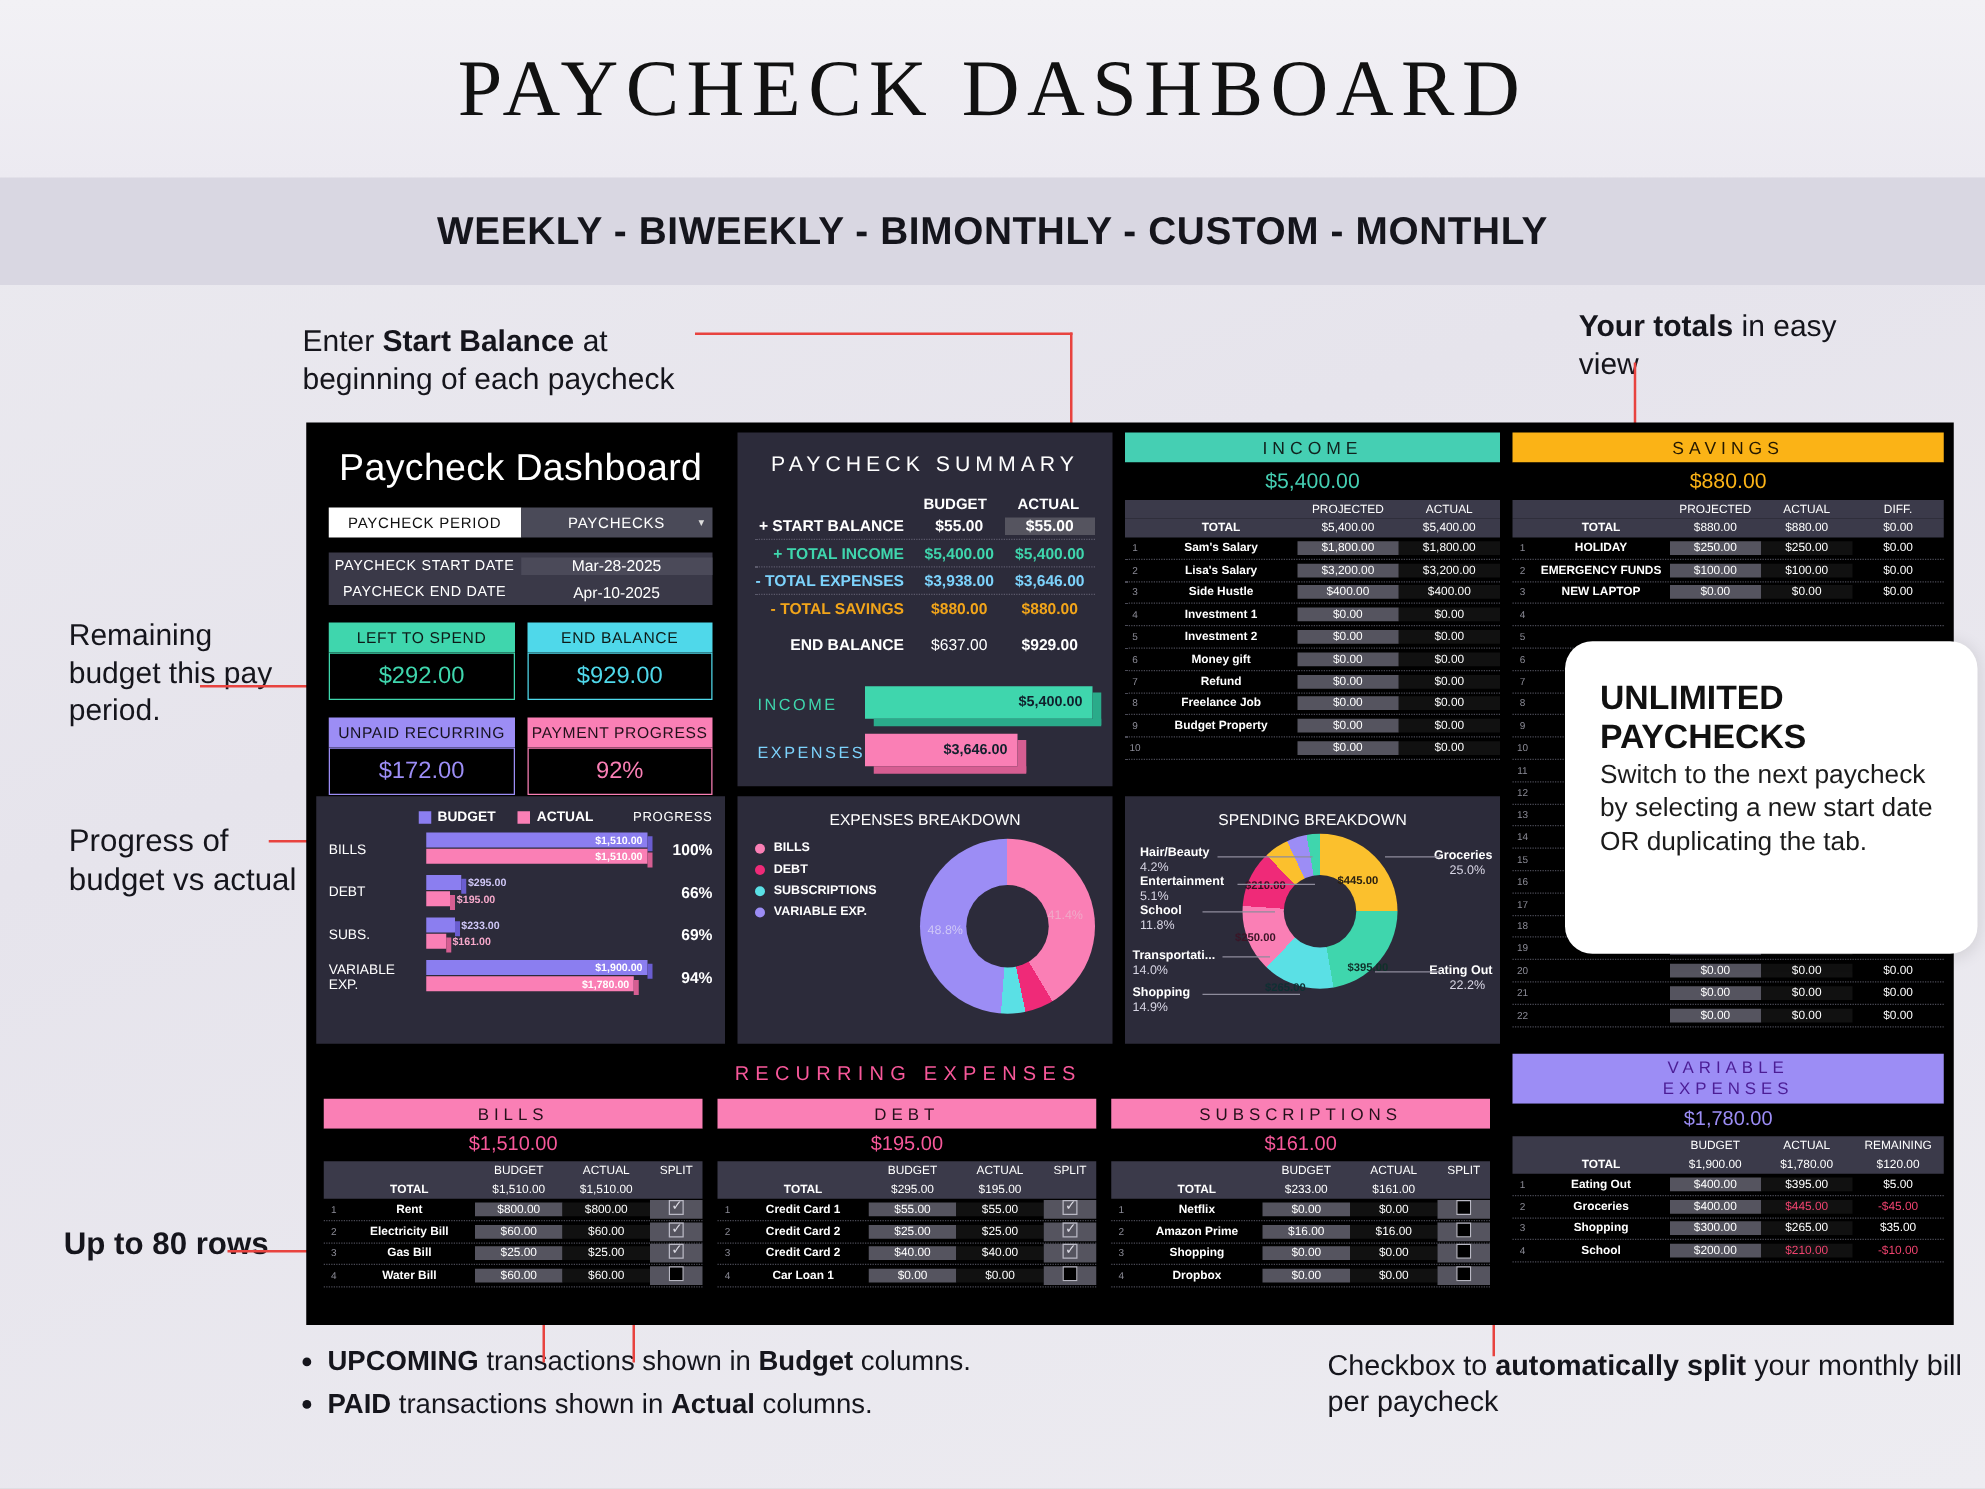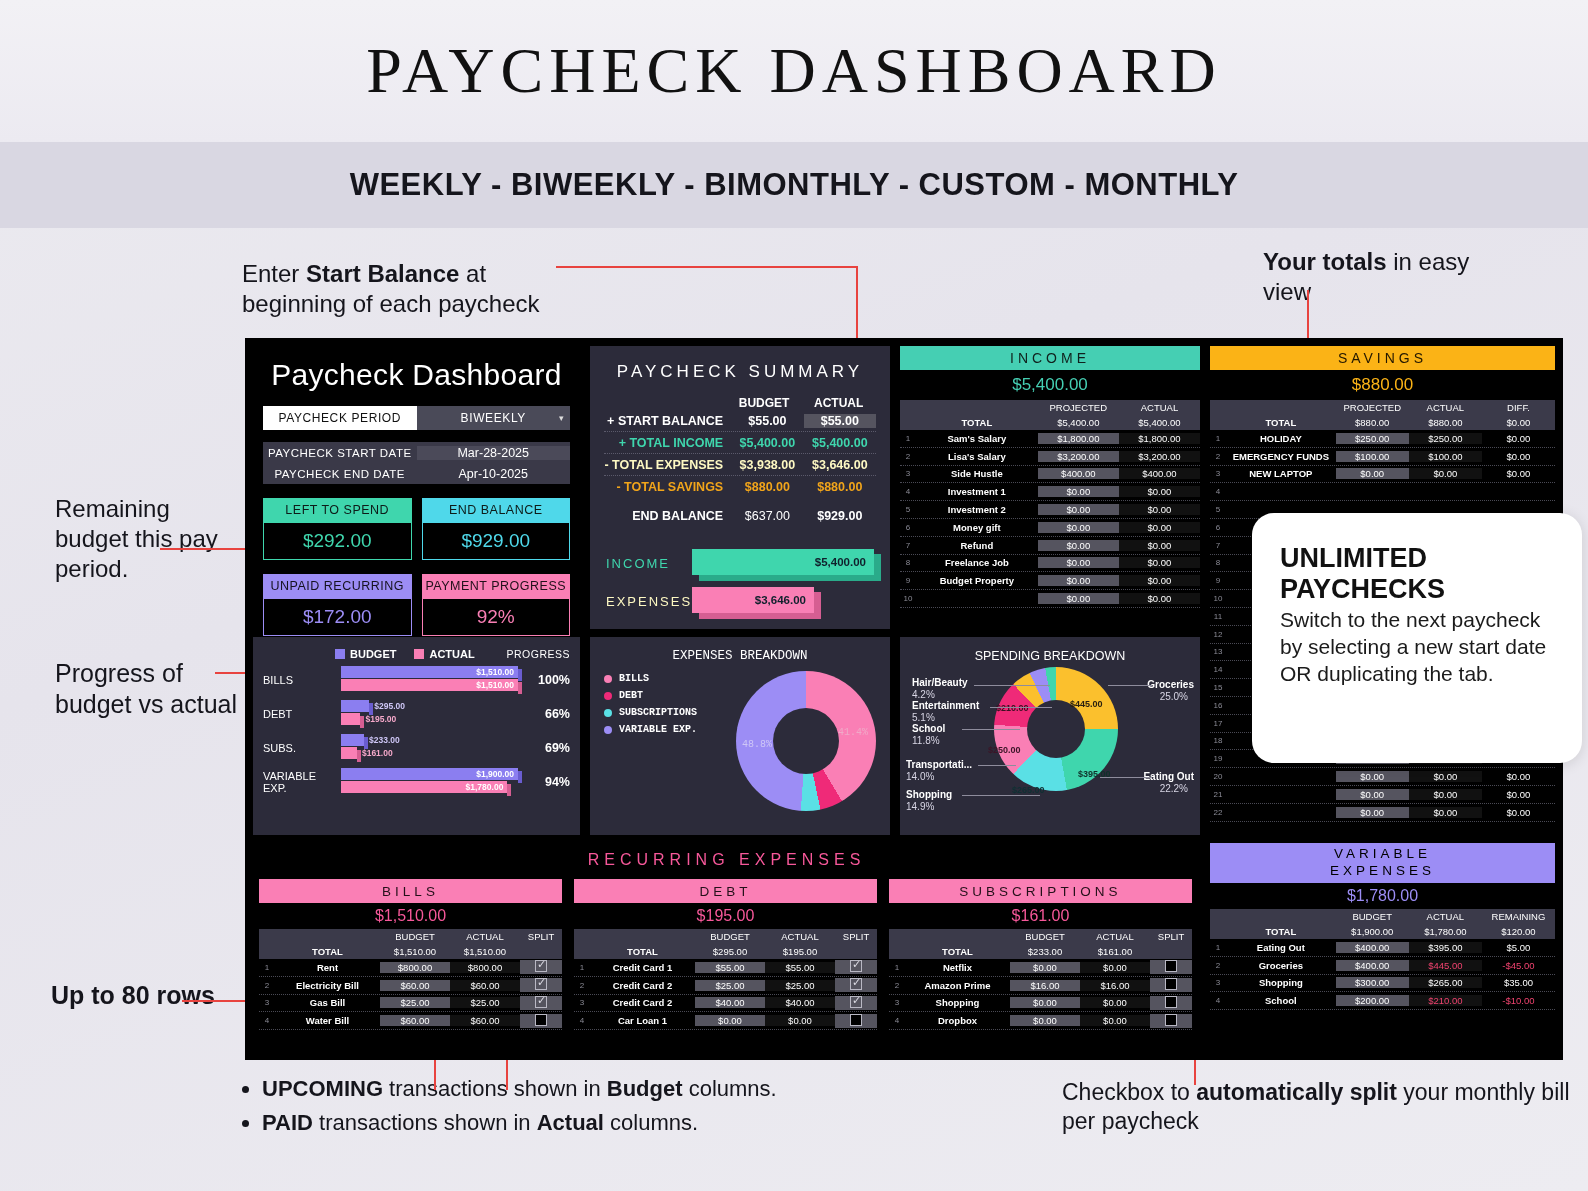--- a/index.html
+++ b/index.html
@@ -77,21 +77,21 @@
   .sum-blk { left: 345px; top: 8px; width: 300px; height: 283px; }
   .sum-title { text-align:center; color:#fff; font-size:17px; letter-spacing:4px; padding-top:16px;}
   .sum-tbl { margin: 14px 14px 0 14px; font-size:12.5px; }
   .sum-tbl .hrow { display:flex; color:#fff; font-weight:bold; font-size:12px;}
   .sum-tbl .hrow .c1{flex:1.35;} .sum-tbl .hrow .c2,.sum-tbl .hrow .c3{flex:.82;text-align:center;}
   .sum-tbl .r { display:flex; padding:3.5px 0; border-bottom:1px dotted #5b5a6b;}
   .sum-tbl .r.plain { border-bottom:none; }
   .sum-tbl .r .c1{flex:1.35;text-align:right;padding-right:8px;font-weight:bold;}
   .sum-tbl .r .c2,.sum-tbl .r .c3{flex:.82;text-align:center;font-weight:bold;}
   .sum-tbl .r.end { margin-top:8px; }
-  .s-white{color:#fff;} .s-green{color:#3fd6ad;} .s-pink{color:#fef9c3;} .s-gold{color:#f2a51a;}
+  .s-white{color:#fff;} .s-green{color:#3fd6ad;} .s-pink{color:#7dd3fc;} .s-gold{color:#f2a51a;}
   .hl-actual { background:#55545f; }
   .barsec { margin: 18px 16px 0 16px; }
   .barrow { display:flex; align-items:center; height:38px; }
   .barrow .bl { width:86px; font-size:13px; letter-spacing:2px;}
   .barrow .bwrap { flex:1; position:relative; height:28px;}
   .bar3d { height:26px; position:relative; display:flex; align-items:center; justify-content:flex-end; padding-right:8px; color:#10202c; font-size:11.5px; font-weight:bold;}
   .bar3d:after{content:"";position:absolute;right:-7px;top:5px;width:7px;height:26px;}
   .bar3d:before{content:"";position:absolute;left:7px;bottom:-6px;width:100%;height:6px;}
   .bi { background:#3fd6ad; width:100%;}
   .bi:after{background:#2aab8a;} .bi:before{background:#2aab8a;}
@@ -129,40 +129,40 @@
   .prow .pbw { flex:1; position:relative; height:30px;}
   .pb { height:12px; position:relative; margin:1px 0; display:flex; align-items:center; color:#fff; font-size:8.5px; font-weight:bold;}
   .pb span { position:absolute; }
   .pb.budget { background:#8b7ef0; }
   .pb.actual { background:#fa7fb5; }
   .pb.budget:after{content:"";position:absolute;right:-4px;top:3px;width:4px;height:12px;background:#6a5dd0;}
   .pb.actual:after{content:"";position:absolute;right:-4px;top:3px;width:4px;height:12px;background:#d65e92;}
   .prow .pv { width:52px; text-align:right; font-size:12.5px; font-weight:bold; color:#fff;}
 
   
-  .exp-blk { left: 345px; top: 299px; width: 300px; height: 198px; font-family: Liberation Mono, monospace; }
+  .exp-blk { left: 345px; top: 299px; width: 300px; height: 198px; }
   .spd-blk { left: 655px; top: 299px; width: 300px; height: 198px; }
   .ch-title { text-align:center; color:#fff; font-size:12.5px; padding-top:12px;}
   .legend { position:absolute; left:14px; top:36px; font-size:10px; color:#fff; font-weight:bold;}
   .legend div { display:flex; align-items:center; margin-bottom:6px;}
   .legend i { width:8px; height:8px; border-radius:50%; margin-right:7px; display:inline-block;}
   .donut { position:absolute; border-radius:50%; }
   .donut .hole { position:absolute; border-radius:50%; background:#2c2b3a; left:50%; top:50%; transform:translate(-50%,-50%);}
   .dlbl { position:absolute; font-size:10px; color:#fff; font-weight:bold;}
   .dlbl.pct { color:#d8d6e5; font-weight:normal; }
   .lead-gray { position:absolute; background:#8e8c9c; height:1px;}
 
   
   .rec-blk { left: 8px; top: 505px; width: 947px; height: 209px; background:#000; }
   .rec-title { text-align:center; color:#f7589a; font-size:16px; letter-spacing:5px; padding-top:8px;}
   .mini { position:absolute; top:36px; width:303px; height:172px; background:#000; }
   .mini.m1{left:6px;} .mini.m2{left:321px;} .mini.m3{left:636px;}
   .var-blk { left: 965px; top: 505px; width: 345px; height: 209px; background:#000; }
   .mcap { height:24px; display:flex; align-items:center; justify-content:center; font-size:13.5px; letter-spacing:4px; color:#25101a;}
-  .mcap.pink{background:#fa7fb5;} .mcap.purple{background:#9c8df5;color:#000000;}
+  .mcap.pink{background:#fa7fb5;} .mcap.purple{background:#9c8df5;color:#4c1d95;}
   .mcap.two { height:40px; flex-direction:column; justify-content:center; line-height:1.25;}
   .mtot { height:26px; display:flex; align-items:center; justify-content:center; font-size:16px; background:#000;}
   .mtot.pink{color:#f7589a;} .mtot.purple{color:#9c8df5;}
   .cb { width:12px; height:12px; border:1.3px solid #b9b8c4; display:inline-block; position:relative; background:#55545f;}
   .cb.on:after { content:"\2713"; position:absolute; left:1px; top:-3px; font-size:11px; color:#dcdbe4;}
   .cb.off { background:#000; }
 
   
   .callout {
     position:absolute; left:1252px; top:513px; width:330px; height:250px;
@@ -224,21 +224,21 @@
 <div class="lead" style="left:1194px;top:1040px;width:2px;height:45px;"></div>
 <div class="dot" style="left:1188px;top:1034px;"></div>
 
 <div class="app">
 
   <div class="panel title-blk">
     <div class="dash-title">Paycheck Dashboard</div>
     <div class="row-sel">
       <div class="lbl">PAYCHECK PERIOD</div>
       <div class="val">
-        <span>BIWEEKLY</span>
+        <span>PAYCHECKS</span>
         <span class="caret">▾</span>
       </div>
     </div>
     <div class="dates">
       <div class="dr">
         <div class="k">PAYCHECK START DATE</div>
         <div class="v">Mar-28-2025</div>
       </div>
       <div class="dr">
         <div class="k">PAYCHECK END DATE</div>

